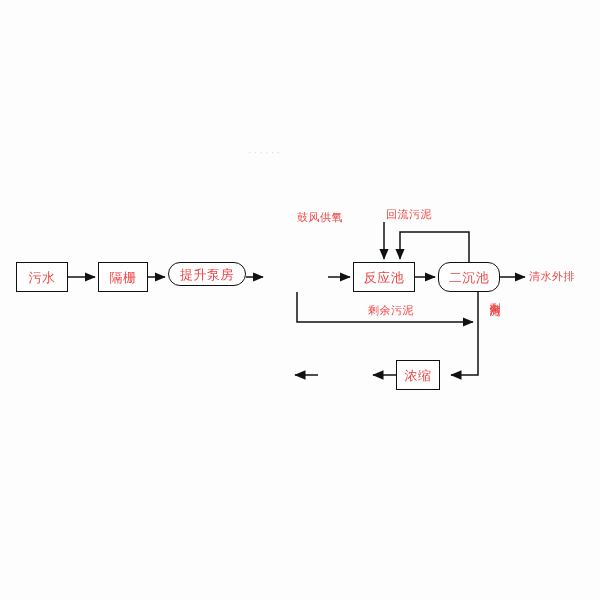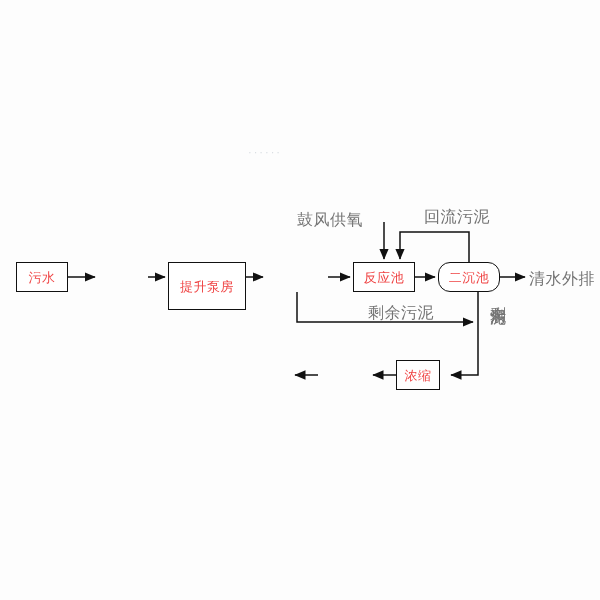--- a/index.html
+++ b/index.html
@@ -28,22 +28,22 @@
     font-size: 13px;
     line-height: 1;
     display: flex;
     align-items: center;
     justify-content: center;
     letter-spacing: 0.5px;
     white-space: nowrap;
   }
   .label {
     position: absolute;
-    font-size: 16px;
-    color: #737373;
+    font-size: 11px;
+    color: #ef4444;
     white-space: nowrap;
     letter-spacing: 0.5px;
   }
   .label.vertical {
     writing-mode: vertical-rl;
     text-orientation: upright;
     letter-spacing: 1px;
   }
   svg.wires {
     position: absolute;
@@ -92,37 +92,40 @@
       <path d="M478,292 L478,375 L451,375"></path>
 
       <path d="M396,375 L373,375"></path>
       <path d="M318,375 L295,375"></path>
     </g>
   </svg>
 
   <div class="node" style="left:16px; top:262px; width:52px; height:30px;">
     <span>污水</span>
   </div>
-  <div class="node" style="left:168px; top:262px; width:78px; height:48px;">
+  <div class="node" style="left:98px; top:262px; width:50px; height:30px;">
+    <span>隔栅</span>
+  </div>
+  <div class="node" style="left:168px; top:262px; width:78px; height:24px;border-radius:14px;">
     <span>提升泵房</span>
   </div>
   <div class="node" style="left:353px; top:262px; width:62px; height:30px;text-align:center;">
     <span>反应池</span>
   </div>
   <div class="node" style="left:438px; top:262px; width:62px; height:30px;border-radius:12px;">
     <span>二沉池</span>
   </div>
   <div class="node" style="left:396px; top:360px; width:44px; height:30px;">
     <span>浓缩</span>
   </div>
 
   <div class="label" style="left:297px; top:210px;">
     <span>鼓风供氧</span>
   </div>
-  <div class="label" style="left:424px; top:207px;font-family:Liberation Serif, serif;">
+  <div class="label" style="left:386px; top:207px;font-family:Liberation Serif, serif;">
     <span>回流污泥</span>
   </div>
   <div class="label" style="left:529px; top:269px;">
     <span>清水外排</span>
   </div>
   <div class="label" style="left:368px; top:303px;">
     <span>剩余污泥</span>
   </div>
   <div class="label vertical" style="left:487px; top:294px;">
     <span>剩余污泥</span>

